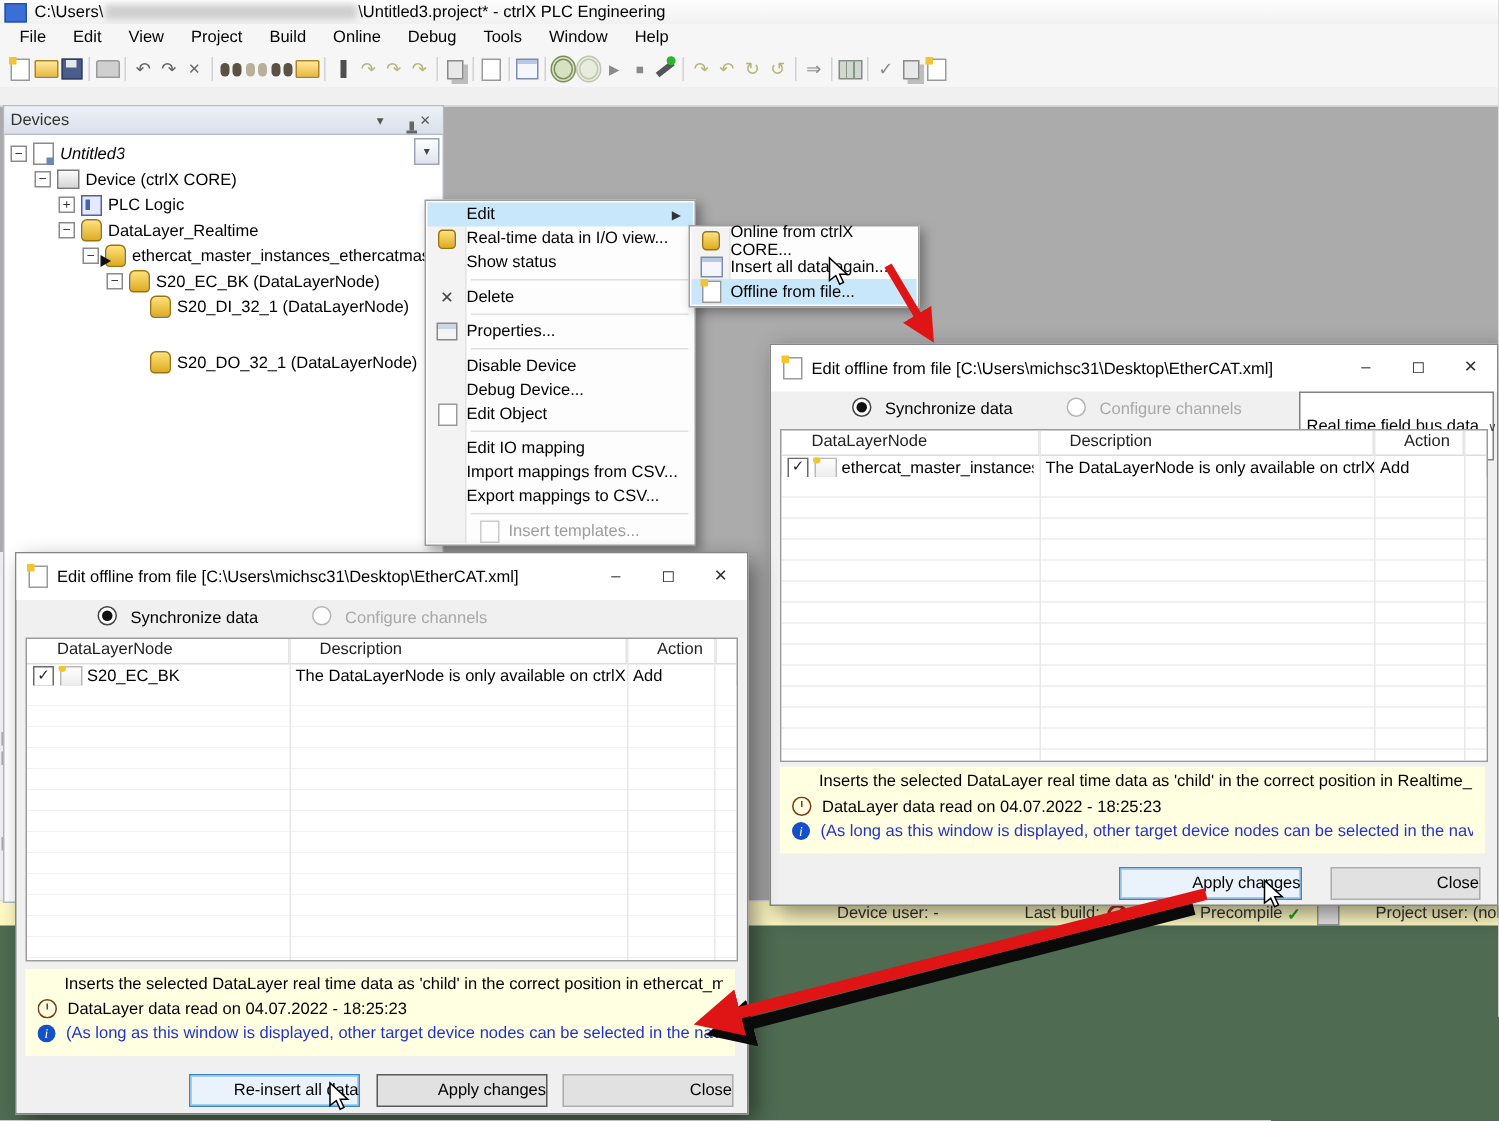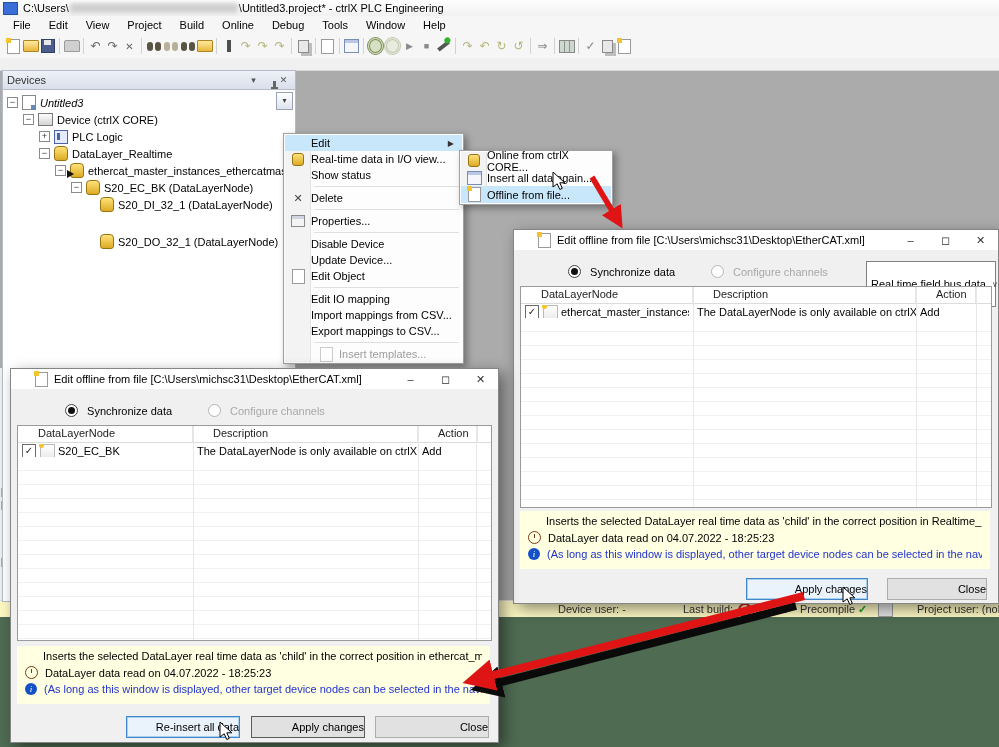--- a/index.html
+++ b/index.html
@@ -101,21 +101,21 @@
   .cm-prop{width:12px;height:10px;border:1px solid #8a8a8a;background:linear-gradient(#cfd6e2 0 3px,#f4f4f4 3px);}
   .cm-db{width:10px;height:11px;background:linear-gradient(#ffe27a,#dcab24);border:1px solid #9a7411;border-radius:3px;}
   .menu-main{left:283px;top:133px;width:177px;}
   .menu-sub{left:459px;top:150px;width:150px;z-index:31;}
   .menu-sub .cmi{height:17px;}
 
   
   .dlg{position:absolute;background:#f0f0f0;border:1px solid #858585;box-shadow:5px 5px 14px rgba(0,0,0,.45);}
   .dlg-back{left:513px;top:229px;width:484px;height:373px;z-index:40;}
   .dlg-front{left:10px;top:368px;width:487px;height:373px;z-index:45;}
-  .dlg-t{height:20px;background:#fff;display:flex;align-items:center;padding-left:24px;white-space:nowrap;}
+  .dlg-t{height:31px;background:#fff;display:flex;align-items:center;padding-left:8px;white-space:nowrap;}
   .dlg-wbtns{margin-left:auto;display:flex;flex:none;}
   .dlg-wb{width:35px;height:23px;text-align:center;line-height:23px;font-size:11px;color:#333;}
   .radio{display:inline-block;width:11px;height:11px;border-radius:50%;border:1px solid #444;background:#fff;
          position:relative;vertical-align:-2px;margin-right:6px;}
   .radio.sel::after{content:"";position:absolute;left:2px;top:2px;right:2px;bottom:2px;border-radius:50%;background:#111;}
   .radio.dis{border-color:#b5b5b5;}
   .dis-t{color:#a8a8a8;}
   .r-lab{position:absolute;white-space:nowrap;padding-left:44px;}
   .combo{position:absolute;height:20px;background:#fff;border:1px solid #808080;display:flex;align-items:center;
          padding:12px 4px;white-space:nowrap;}
@@ -345,21 +345,21 @@
         </span>
       <span>Properties...</span>
     </div>
     <div class="cm-sep"></div>
     <div class="cmi">
       <span class="ic"></span>
         <span>Disable Device</span>
     </div>
     <div class="cmi">
       <span class="ic"></span>
-        <span>Update Device...</span>
+        <span>Debug Device...</span>
     </div>
     <div class="cmi">
       <span class="ic">
           <i class="sh-page"></i>
         </span>
       <span>Edit Object</span>
     </div>
     <div class="cm-sep"></div>
     <div class="cmi">
       <span class="ic"></span>

